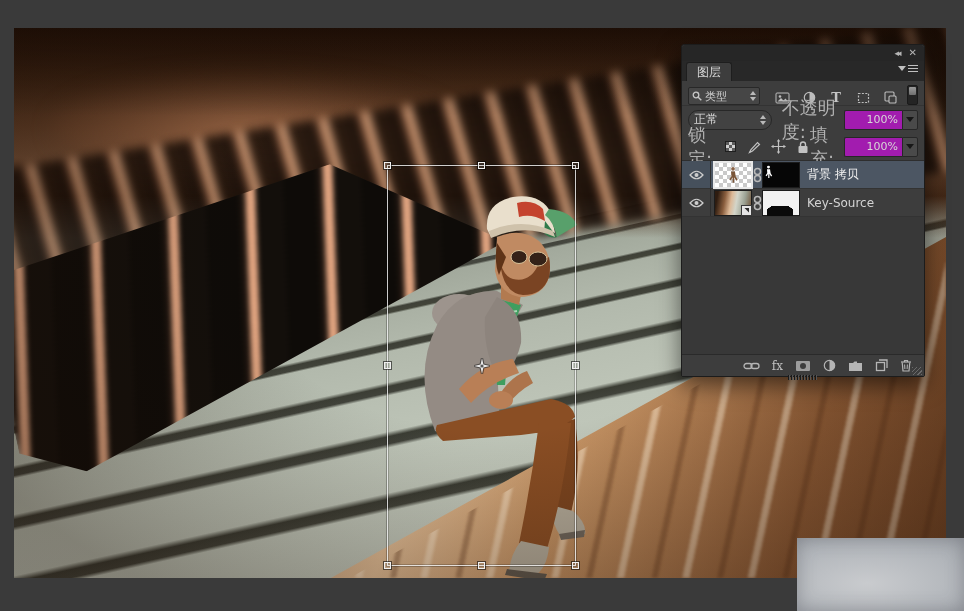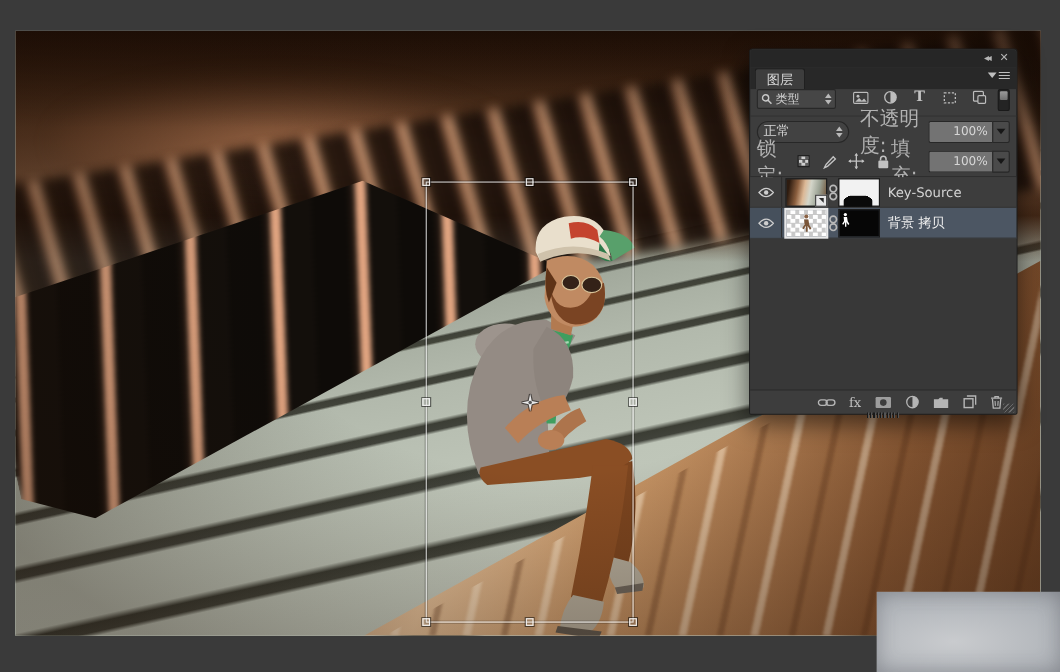--- a/index.html
+++ b/index.html
@@ -69,41 +69,41 @@
   .tb-ic { color:#b5b5b5; font-size:9px; line-height:1; cursor:pointer; letter-spacing:-2px; }
   .tb-close { font-size:10px; letter-spacing:0; }
   .p-tabbar { height:20px; background:#282828; display:flex; align-items:flex-end; position:relative; }
   .p-tab { margin-left:4px; height:19px; padding:0 10px; background:#3d3d3d; border:1px solid #1e1e1e; border-bottom:none;
     border-radius:3px 3px 0 0; display:flex; align-items:center; color:#d8d8d8; font-size:12px; }
   .p-menu { position:absolute; right:6px; top:4px; display:flex; align-items:center; gap:2px; cursor:pointer; }
   .p-menu .tri { width:0; height:0; border-left:4px solid transparent; border-right:4px solid transparent; border-top:5px solid #c0c0c0; }
   .p-menu .bars { width:10px; height:7px; background:repeating-linear-gradient(180deg,#c0c0c0 0 1px,transparent 1px 3px); }
 
   .p-body { padding:0; }
-  .filter-row { height:25px; display:flex; align-items:flex-start; padding:0 6px; border-bottom:1px solid #333; }
+  .filter-row { height:25px; display:flex; align-items:flex-end; padding:0 6px; border-bottom:1px solid #333; }
   .search-select { width:72px; height:18px; background:#464646; border:1px solid #282828; border-radius:2px;
     display:flex; align-items:center; padding:0 3px; gap:3px; }
   .search-select .lbl { flex:1; font-size:11px; color:#d0d0d0; }
   .spin { display:flex; flex-direction:column; gap:2px; align-items:center; }
   .spin .up { width:0;height:0;border-left:3px solid transparent;border-right:3px solid transparent;border-bottom:4px solid #b9b9b9; }
   .spin .dn { width:0;height:0;border-left:3px solid transparent;border-right:3px solid transparent;border-top:4px solid #b9b9b9; }
   .f-icons { display:flex; align-items:center; gap:11px; margin-left:14px; }
   .f-ic { width:16px; height:15px; display:flex; align-items:center; justify-content:center; color:#bdbdbd; cursor:pointer; }
   .f-ic.type-letter { font-size:13px; font-weight:bold; color:#c4c4c4; font-family:"DejaVu Serif","Liberation Serif",serif; }
   .f-toggle { margin-left:auto; width:11px; height:20px; background:#242424; border:1px solid #1a1a1a; border-radius:2px; position:relative; cursor:pointer; }
   .f-toggle .knob { position:absolute; left:1px; top:1px; width:7px; height:8px; background:linear-gradient(180deg,#9a9a9a,#6f6f6f); border-radius:1px; }
 
   .blend-row, .lock-row { height:27px; display:flex; align-items:center; padding:0 6px; }
   .mode-select { width:110px; height:20px; background:#424242; border:1px solid #272727; border-radius:10px;
     display:flex; align-items:center; padding:0 5px; }
   .mode-select .lbl { flex:1; font-size:12px; color:#d6d6d6; }
   .small-label { color:#b2b2b2; font-size:18px; }
   .op-label { margin-left:10px; }
   .val-group { display:flex; margin-left:5px; }
-  .val-box { width:58px; height:20px; background:#737373; border:1px solid #272727; border-right:none; border-radius:2px 0 0 2px;
+  .val-box { width:58px; height:20px; background:#a21caf; border:1px solid #272727; border-right:none; border-radius:2px 0 0 2px;
     display:flex; align-items:center; justify-content:flex-end; padding-right:4px; font-size:11px; color:#d6d6d6; }
   .val-btn { width:16px; height:20px; background:#4a4a4a; border:1px solid #272727; border-radius:0 2px 2px 0;
     display:flex; align-items:center; justify-content:center; cursor:pointer; }
   .val-btn .tri { width:0;height:0;border-left:4px solid transparent;border-right:4px solid transparent;border-top:5px solid #171717; }
   .lock-icons { display:flex; align-items:center; gap:9px; margin-left:6px; }
   .lk { width:15px; height:14px; display:flex; align-items:center; justify-content:center; cursor:pointer; }
   .checker { width:11px; height:11px; border:1px solid #1f1f1f;
     background:repeating-conic-gradient(#cfcfcf 0% 25%, #5c5c5c 0% 50%); background-size:6px 6px; }
   .fill-label { margin-left:auto; }
 
@@ -318,68 +318,68 @@
       <span class="val-group">
         <span class="val-box">100%</span>
         <span class="val-btn">
             <span class="tri"></span>
           </span>
       </span>
     </div>
 
     <div class="layer-list">
 
+      <div class="lrow sel">
+        <div class="eye-cell">
+          <svg width="15" height="10" viewBox="0 0 15 10">
+              <path d="M1,5 Q7.5,-2.5 14,5 Q7.5,12.5 1,5 Z" fill="none" stroke="#cdcdcd" stroke-width="1.2"></path>
+              <circle cx="7.5" cy="5" r="2" fill="#cdcdcd"></circle>
+            </svg>
+        </div>
+        <div class="thumb trans framed">
+          <svg width="14" height="20" viewBox="0 0 18 24">
+            <circle cx="9" cy="4" r="2.4" fill="#8a6244"></circle>
+            <path d="M6.5,7.5 L11.5,7.5 L12.5,14 L15,18 L13.2,19.4 L10.5,15 L10.5,22 L8.5,22 L8.5,15 L6,19 L4.2,17.8 L7,13.5 Z" fill="#7a5538"></path>
+          </svg>
+        </div>
+        <div class="chain">
+          <svg width="9" height="16" viewBox="0 0 9 16">
+              <circle cx="4.5" cy="4.5" r="3" fill="none" stroke="#b9b9b9" stroke-width="1.5"></circle>
+              <circle cx="4.5" cy="11.5" r="3" fill="none" stroke="#b9b9b9" stroke-width="1.5"></circle>
+            </svg>
+        </div>
+        <div class="mask black">
+          <svg width="11" height="18" viewBox="0 0 18 24">
+            <circle cx="9" cy="4" r="2.4" fill="#ffffff"></circle>
+            <path d="M6.5,7.5 L11.5,7.5 L12.5,14 L15,18 L13.2,19.4 L10.5,15 L10.5,22 L8.5,22 L8.5,15 L6,19 L4.2,17.8 L7,13.5 Z" fill="#ffffff"></path>
+          </svg>
+        </div>
+        <span class="lname">背景 拷贝</span>
+      </div>
+
       <div class="lrow">
         <div class="eye-cell">
           <svg width="15" height="10" viewBox="0 0 15 10">
               <path d="M1,5 Q7.5,-2.5 14,5 Q7.5,12.5 1,5 Z" fill="none" stroke="#cdcdcd" stroke-width="1.2"></path>
               <circle cx="7.5" cy="5" r="2" fill="#cdcdcd"></circle>
             </svg>
         </div>
         <div class="thumb">
           <span class="badge"></span>
         </div>
         <div class="chain">
           <svg width="9" height="16" viewBox="0 0 9 16">
               <circle cx="4.5" cy="4.5" r="3" fill="none" stroke="#b9b9b9" stroke-width="1.5"></circle>
               <circle cx="4.5" cy="11.5" r="3" fill="none" stroke="#b9b9b9" stroke-width="1.5"></circle>
             </svg>
         </div>
         <div class="mask white"></div>
         <span class="lname">Key-Source</span>
       </div>
 
-      <div class="lrow sel">
-        <div class="eye-cell">
-          <svg width="15" height="10" viewBox="0 0 15 10">
-              <path d="M1,5 Q7.5,-2.5 14,5 Q7.5,12.5 1,5 Z" fill="none" stroke="#cdcdcd" stroke-width="1.2"></path>
-              <circle cx="7.5" cy="5" r="2" fill="#cdcdcd"></circle>
-            </svg>
-        </div>
-        <div class="thumb trans framed">
-          <svg width="14" height="20" viewBox="0 0 18 24">
-            <circle cx="9" cy="4" r="2.4" fill="#8a6244"></circle>
-            <path d="M6.5,7.5 L11.5,7.5 L12.5,14 L15,18 L13.2,19.4 L10.5,15 L10.5,22 L8.5,22 L8.5,15 L6,19 L4.2,17.8 L7,13.5 Z" fill="#7a5538"></path>
-          </svg>
-        </div>
-        <div class="chain">
-          <svg width="9" height="16" viewBox="0 0 9 16">
-              <circle cx="4.5" cy="4.5" r="3" fill="none" stroke="#b9b9b9" stroke-width="1.5"></circle>
-              <circle cx="4.5" cy="11.5" r="3" fill="none" stroke="#b9b9b9" stroke-width="1.5"></circle>
-            </svg>
-        </div>
-        <div class="mask black">
-          <svg width="11" height="18" viewBox="0 0 18 24">
-            <circle cx="9" cy="4" r="2.4" fill="#ffffff"></circle>
-            <path d="M6.5,7.5 L11.5,7.5 L12.5,14 L15,18 L13.2,19.4 L10.5,15 L10.5,22 L8.5,22 L8.5,15 L6,19 L4.2,17.8 L7,13.5 Z" fill="#ffffff"></path>
-          </svg>
-        </div>
-        <span class="lname">背景 拷贝</span>
-      </div>
-
     </div>
 
     <div class="empty-area"></div>
 
     <div class="p-footer">
       <span class="ft">
         <svg width="17" height="10" viewBox="0 0 17 10">
             <rect x="1" y="2.5" width="8" height="5" rx="2.5" fill="none" stroke="#b5b5b5" stroke-width="1.3"></rect>
             <rect x="8" y="2.5" width="8" height="5" rx="2.5" fill="none" stroke="#b5b5b5" stroke-width="1.3"></rect>
           </svg>

